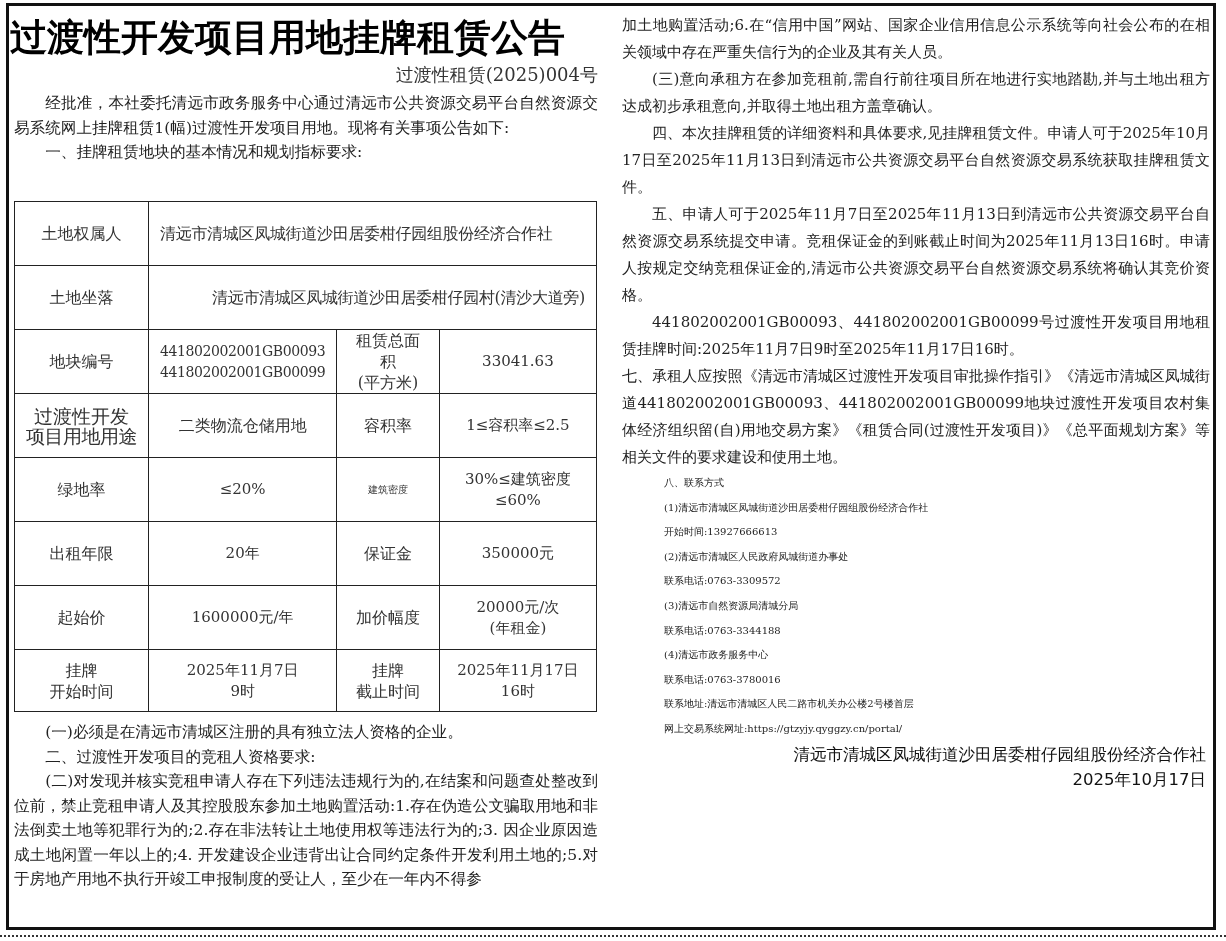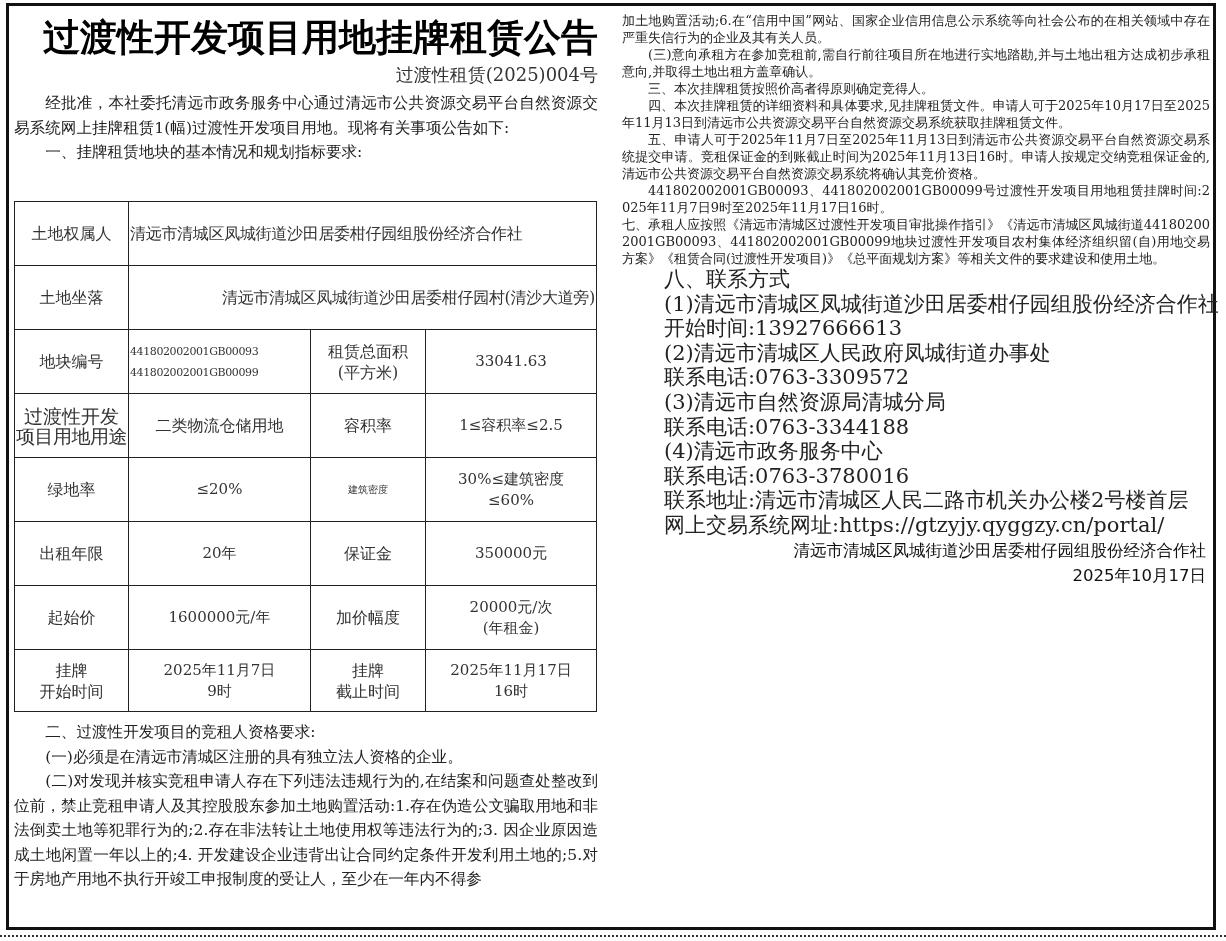--- a/index.html
+++ b/index.html
@@ -18,43 +18,43 @@
   }
   .col-left {
     position: absolute; left: 14px; top: 12px; width: 584px;
   }
   .col-right {
     position: absolute; left: 622px; top: 12px; width: 588px;
   }
   .title {
     font-family: "DejaVu Serif", "Liberation Serif", serif;
     font-weight: bold; font-size: 37px; letter-spacing: 0px;
-    text-align: right; line-height: 50px; color: #000;
+    text-align: left; line-height: 50px; color: #000;
     white-space: nowrap; margin-left: -4px;
   }
   .subtitle {
     text-align: right; font-size: 18px; line-height: 30px; color: #333;
     margin-top: -2px;
   }
   .p {
     font-size: 15.6px; line-height: 24.5px; text-align: justify;
     white-space: normal; word-break: break-all;
   }
   .ind { text-indent: 2em; }
   table.info {
     position: absolute; left: 0px; top: 189px; border-collapse: collapse;
     width: 583px; font-size: 15px; color: #333;
   }
   table.info td {
     border: 1.5px solid #222; text-align: center; vertical-align: middle;
-    padding: 0 1px; line-height: 21px; margin-left: 40px;
+    padding: 0 11px; line-height: 21px; margin-left: 40px;
   }
-  .right-text .p { font-size: 13px; line-height: 17px; }
+  .right-text .p { font-size: 15px; line-height: 27px; }
   .contact-block { padding-left: 42px; }
-  .contact-block .line { font-size: 21px; line-height: 24.6px; white-space: nowrap; }
+  .contact-block .line { font-size: 10px; line-height: 24.6px; white-space: nowrap; }
   .signoff {
     text-align: right; font-family: "DejaVu Sans", "Liberation Sans", sans-serif;
     font-size: 16.5px; line-height: 25px; color: #111; padding-right: 4px;
   }
 </style>
 </head>
 <body>
 
 <div class="frame"></div>
 <div class="dotted-bottom"></div>
@@ -76,21 +76,21 @@
         <tr style="height:64px">
       <td style="font-size:16px">土地权属人</td>
       <td colspan="3" style="font-size:16px;text-align:left;white-space:nowrap;letter-spacing:-0.3px">清远市清城区凤城街道沙田居委柑仔园组股份经济合作社</td>
     </tr>
     <tr style="height:64px">
       <td style="font-size:16px">土地坐落</td>
       <td colspan="3" style="font-size:16px;text-align:right;white-space:nowrap;letter-spacing:-0.3px">清远市清城区凤城街道沙田居委柑仔园村(清沙大道旁)</td>
     </tr>
     <tr style="height:64px">
       <td style="font-size:16px">地块编号</td>
-      <td style="font-size:11px;text-align:left;letter-spacing:-0.4px">
+      <td style="font-size:14px;text-align:left;letter-spacing:-0.4px">
         <div>441802002001GB00093</div>
         <div>441802002001GB00099</div>
       </td>
       <td style="font-size:16px">
         <div>租赁总面积</div>
         <div>(平方米)</div>
       </td>
       <td>33041.63</td>
     </tr>
     <tr style="height:64px">
@@ -141,30 +141,29 @@
       </td>
       <td>
         <div>2025年11月17日</div>
         <div>16时</div>
       </td>
     </tr>
   </tbody>
     </table>
 
   <div style="position:absolute; left:0; top:708px; width:584px;">
+    <div class="p ind">(一)必须是在清远市清城区注册的具有独立法人资格的企业。</div>
     <div class="p ind">二、过渡性开发项目的竞租人资格要求:</div>
-    <div class="p ind">(一)必须是在清远市清城区注册的具有独立法人资格的企业。</div>
     <div class="p ind">(二)对发现并核实竞租申请人存在下列违法违规行为的,在结案和问题查处整改到位前，禁止竞租申请人及其控股股东参加土地购置活动:1.存在伪造公文骗取用地和非法倒卖土地等犯罪行为的;2.存在非法转让土地使用权等违法行为的;3. 因企业原因造成土地闲置一年以上的;4. 开发建设企业违背出让合同约定条件开发利用土地的;5.对于房地产用地不执行开竣工申报制度的受让人，至少在一年内不得参</div>
   </div>
 </div>
 
 <div class="col-right right-text">
   <div class="p">加土地购置活动;6.在“信用中国”网站、国家企业信用信息公示系统等向社会公布的在相关领域中存在严重失信行为的企业及其有关人员。</div>
   <div class="p ind">(三)意向承租方在参加竞租前,需自行前往项目所在地进行实地踏勘,并与土地出租方达成初步承租意向,并取得土地出租方盖章确认。</div>
-  <div class="p ind">三、本次挂牌租赁按照价高者得原则确定竞得人。</div>
   <div class="p ind">四、本次挂牌租赁的详细资料和具体要求,见挂牌租赁文件。申请人可于2025年10月17日至2025年11月13日到清远市公共资源交易平台自然资源交易系统获取挂牌租赁文件。</div>
   <div class="p ind">五、申请人可于2025年11月7日至2025年11月13日到清远市公共资源交易平台自然资源交易系统提交申请。竞租保证金的到账截止时间为2025年11月13日16时。申请人按规定交纳竞租保证金的,清远市公共资源交易平台自然资源交易系统将确认其竞价资格。</div>
   <div class="p ind">441802002001GB00093、441802002001GB00099号过渡性开发项目用地租赁挂牌时间:2025年11月7日9时至2025年11月17日16时。</div>
   <div class="p">七、承租人应按照《清远市清城区过渡性开发项目审批操作指引》《清远市清城区凤城街道441802002001GB00093、441802002001GB00099地块过渡性开发项目农村集体经济组织留(自)用地交易方案》《租赁合同(过渡性开发项目)》《总平面规划方案》等相关文件的要求建设和使用土地。</div>
 
   <div class="contact-block">
     <div class="line">八、联系方式</div>
     <div class="line">(1)清远市清城区凤城街道沙田居委柑仔园组股份经济合作社</div>
     <div class="line">开始时间:13927666613</div>
     <div class="line">(2)清远市清城区人民政府凤城街道办事处</div>

